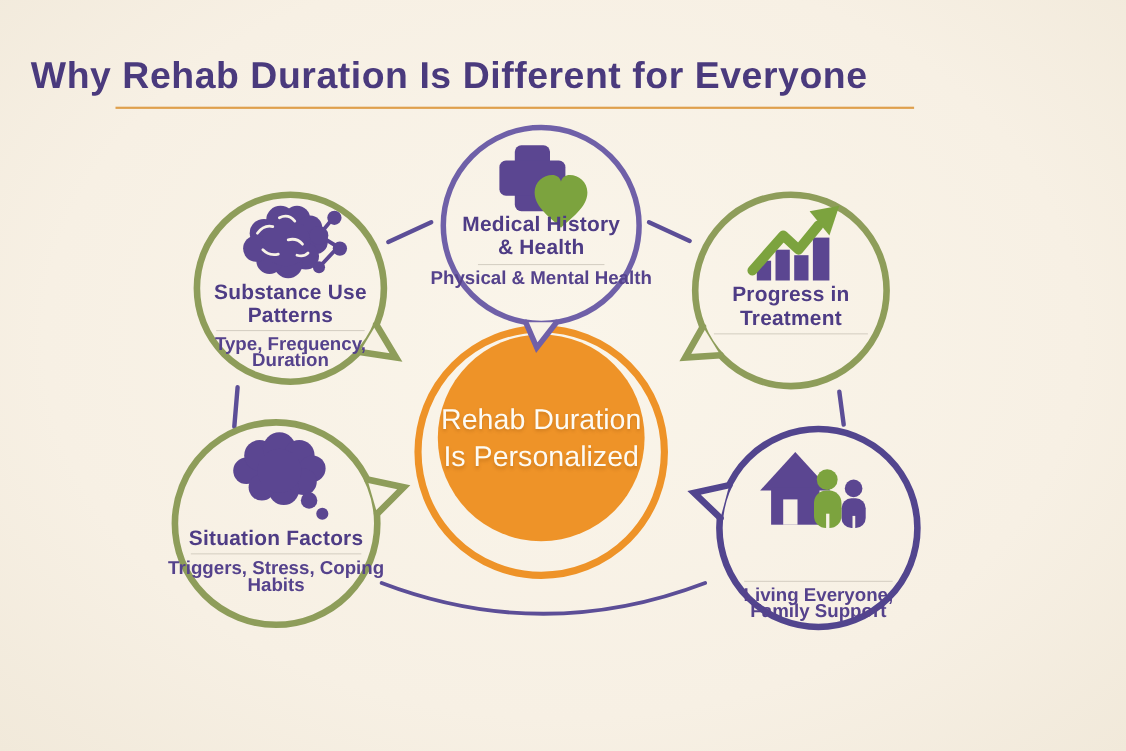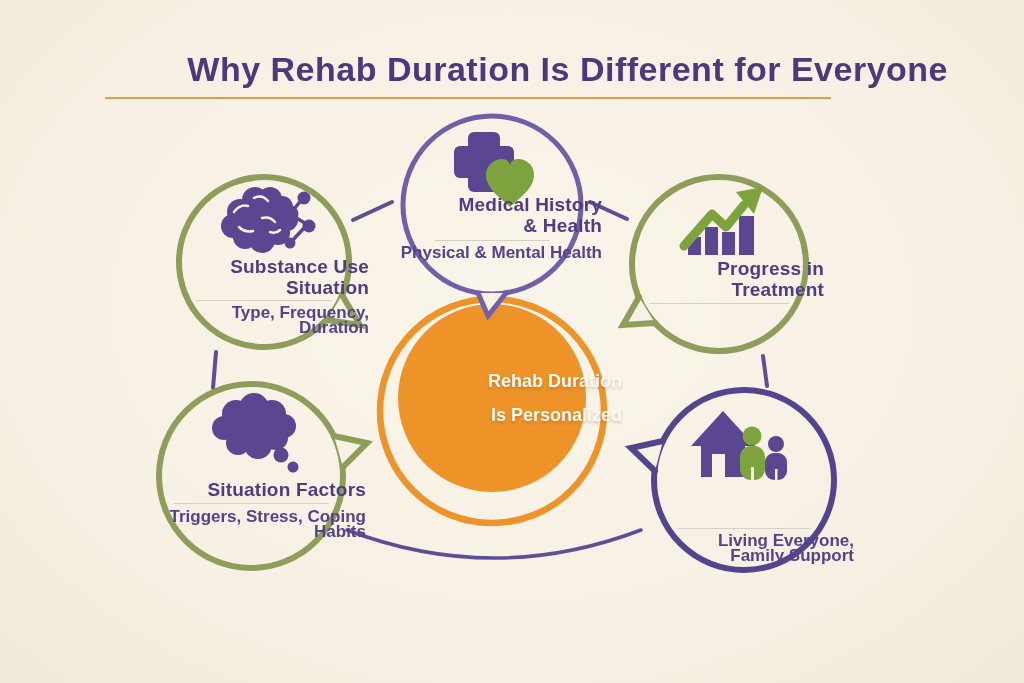--- a/index.html
+++ b/index.html
@@ -6,48 +6,49 @@
   .stage{
     position:relative;
     width:1024px;height:683px;
     overflow:hidden;
     background:radial-gradient(ellipse at 50% 45%, #faf5ea 0%, #f7f0e4 65%, #f1e9da 100%);
     font-family:"Liberation Sans", sans-serif;
   }
   .abs{position:absolute;}
   .title{
     left:0; top:50px; width:948px;
-    text-align:right;
+    text-align:left;
     font-size:34px; font-weight:bold;
     color:#4a3a7d; letter-spacing:.5px;
     white-space:nowrap;
+    padding-left:28px;
   }
   .title-underline{
     left:105px; top:97px; width:726px; height:2px;
     background:#dfa04d;
   }
   .diagram-svg{left:0; top:0;}
   .node-text{
     transform:translateX(-50%);
-    text-align:right;
+    text-align:center;
     color:#4e3c85;
     white-space:pre-line;
   }
   .node-title{
     font-size:19px; font-weight:bold; line-height:21px; letter-spacing:.2px;
   }
   .node-sub{
     font-size:17px; font-weight:bold; line-height:15px; color:#55428c;
   }
   .divider{
     transform:translateX(-50%);
     height:0; border-top:1.5px solid #d6d0c4;
   }
   .center-label{
-    font-size:18px; font-weight:bold; line-height:34px;
+    font-size:26px; font-weight:normal; line-height:34px;
     color:#fdfbf4;
     text-shadow:0 2px 3px rgba(120,60,0,.25);
     white-space:pre-line;
   }
 </style>
 </head>
 <body>
 
 <div class="stage">
 
@@ -171,21 +172,21 @@
       </g>
     </g>
   </svg>
 
   <div class="abs node-text node-title" style="left:492px; top:194px; width:220px;">Medical History
 &amp; Health</div>
   <div class="abs divider" style="left:492px; top:240px; width:115px;"></div>
   <div class="abs node-text node-sub" style="left:492px; top:245px; width:220px;">Physical &amp; Mental Health</div>
 
   <div class="abs node-text node-title" style="left:264px; top:256px; width:210px;">Substance Use
-Situation</div>
+Patterns</div>
   <div class="abs divider" style="left:264px; top:300px; width:135px;"></div>
   <div class="abs node-text node-sub" style="left:264px; top:305px; width:210px;">Type, Frequency, Duration</div>
 
   <div class="abs node-text node-title" style="left:719px; top:258px; width:210px;">Progress in
 Treatment</div>
   <div class="abs divider" style="left:719px; top:303px; width:140px;"></div>
 
   <div class="abs node-text node-title" style="left:251px; top:479px; width:230px;">Situation Factors</div>
   <div class="abs divider" style="left:251px; top:503px; width:155px;"></div>
   <div class="abs node-text node-sub" style="left:251px; top:509px; width:230px;">Triggers, Stress, Coping Habits</div>

